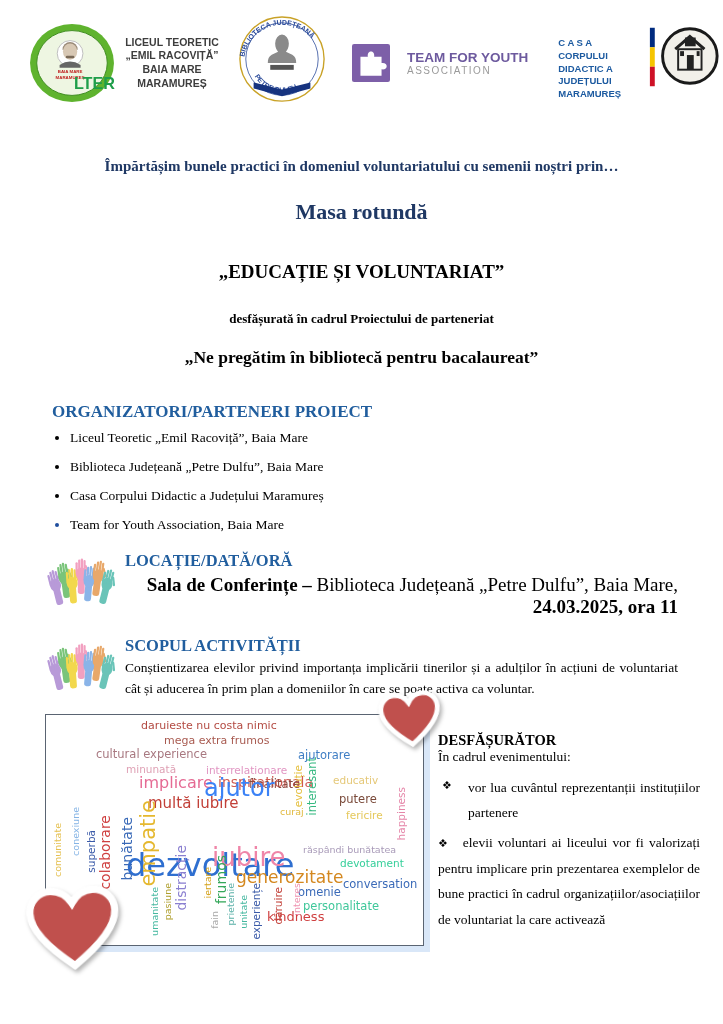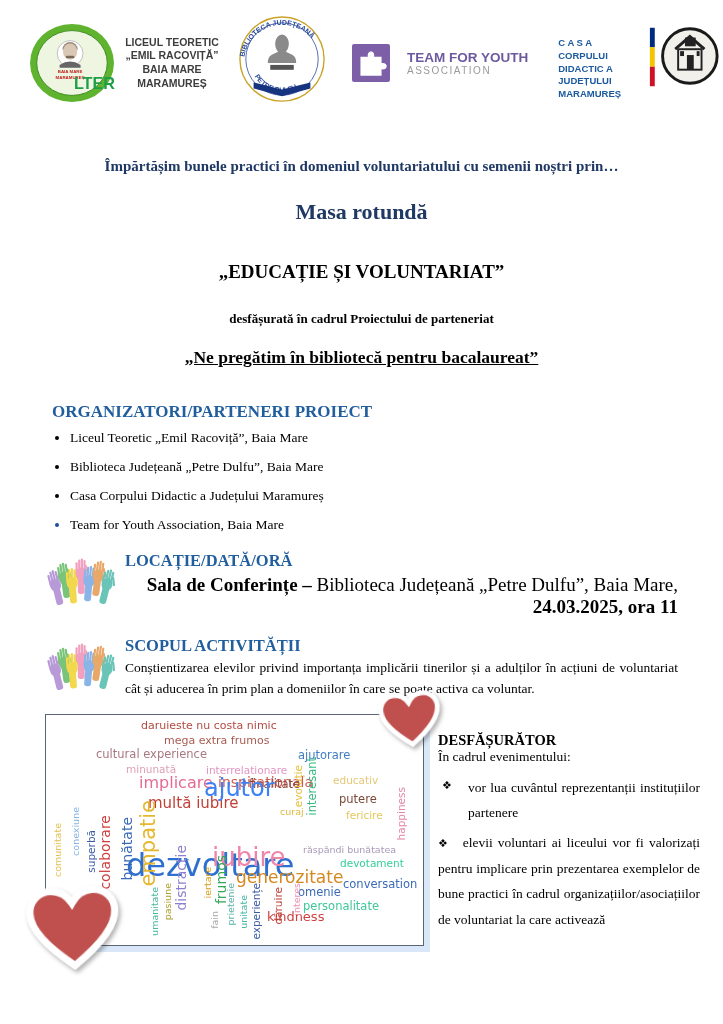--- a/index.html
+++ b/index.html
@@ -17,21 +17,21 @@
   .team-sub{font-family:"Liberation Sans",sans-serif;font-size:10px;color:#9a9a9a;letter-spacing:1.5px;}
   .logo-casa{margin-left:30px;display:flex;align-items:flex-start;gap:8px;}
   .casa-text{font-family:"Liberation Sans",sans-serif;font-weight:bold;font-size:9.5px;
              line-height:1.35;color:#1c5aa0;width:80px;padding-top:12px;}
 
   
   .lead{margin:46px 40px 0;text-align:center;font-weight:bold;font-size:15px;color:#1f3864;}
   .event-type{margin-top:24px;text-align:center;font-weight:bold;font-size:22px;color:#1f3864;}
   .event-title{margin-top:36px;text-align:center;font-weight:bold;font-size:19px;color:#000;}
   .context{margin-top:28px;text-align:center;font-weight:bold;font-size:13px;color:#000;}
-  .project-title{margin-top:20px;text-align:center;font-weight:bold;font-size:17.5px;color:#000;text-decoration:underline;}
+  .project-title{margin-top:20px;text-align:center;font-weight:bold;font-size:17.5px;color:#000;}
 
   
   .organizers{margin:34px 50px 0 52px;}
   .organizers h2{margin:0;font-size:17px;font-weight:bold;color:#215e9e;}
   .org-list{margin:8px 0 0;padding-left:18px;list-style:disc;}
   .org-list li{font-size:13.5px;margin-bottom:13px;}
   .org-list li:nth-of-type(4)::marker{color:#1f4e9e;}
 
   
   .icon-section{margin:16px 45px 0;overflow:visible;}

